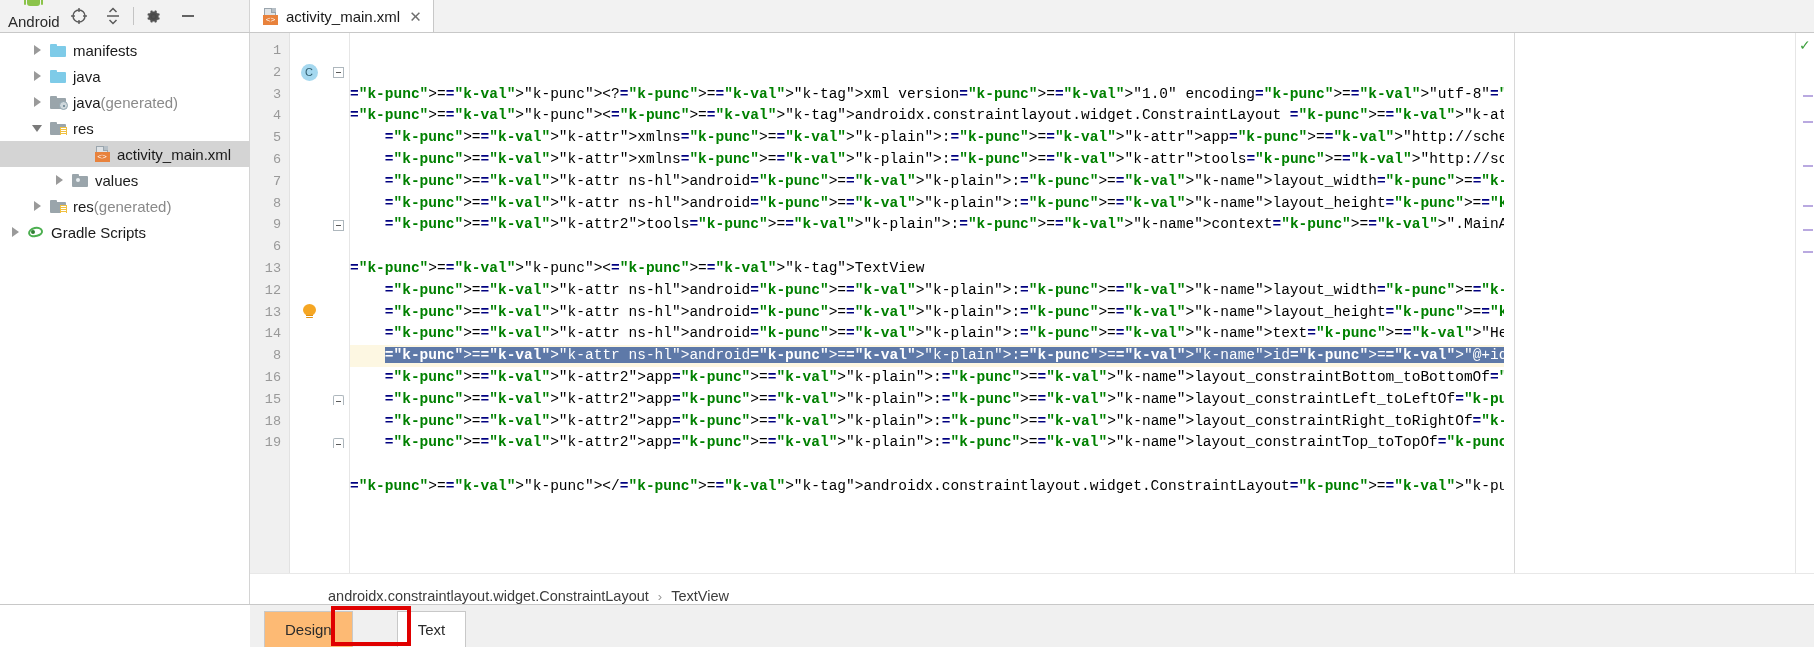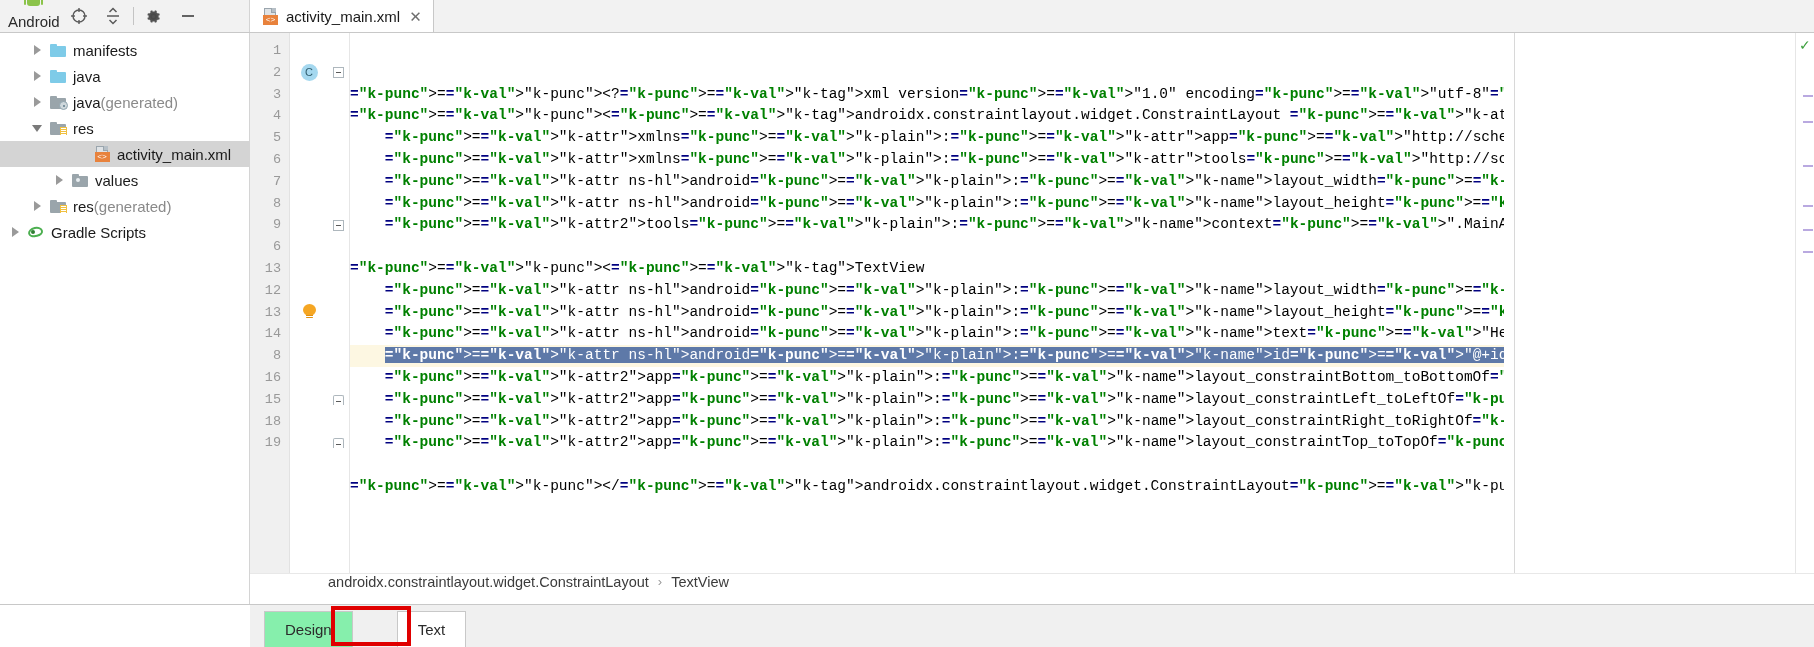--- a/index.html
+++ b/index.html
@@ -325,21 +325,21 @@
   .editor-vscroll-gap {
     width: 10px; flex: 0 0 10px; background:#ffffff;
   }
   .right-split {
     width: 280px; flex: 0 0 280px; background:#ffffff; border-left:1px solid #d8d8d8;
   }
 
   
   .breadcrumb {
     height: 30px; flex: 0 0 30px;
-    display: flex; align-items: flex-start;
+    display: flex; align-items: flex-end;
     padding-left: 78px;
     font-size: 14.5px; color: #3c3c3c;
     background: #ffffff;
     border-top: 1px solid #e8e8e8;
     gap: 9px;
   }
   .bc-sep { color:#9a9a9a; font-size: 13px; }
 
   
   .bottombar {
@@ -354,21 +354,21 @@
     flex:1 1 auto; display:flex; align-items:flex-end; height:100%;
     background: #f0f0f0;
     position: relative;
   }
   .bt-tabs { display:flex; align-items:flex-end; height: 36px; margin-left: 14px; }
   .bt-tab {
     padding: 0 20px; height: 36px; line-height: 36px;
     font-size: 15px; color:#2b2b2b;
     border: 1px solid #c8c8c8;
     border-bottom: none;
-    background: #86efac;
+    background: #fdba74;
     box-sizing: border-box;
   }
   .bt-tab.active { background:#ffffff;margin-left:44px; }
   .redbox {
     position: absolute;
     left: 81px; top: 1px; width: 80px; height: 40px;
     border: 4px solid #e00000;
     box-sizing: border-box;
     pointer-events: none;
   }

